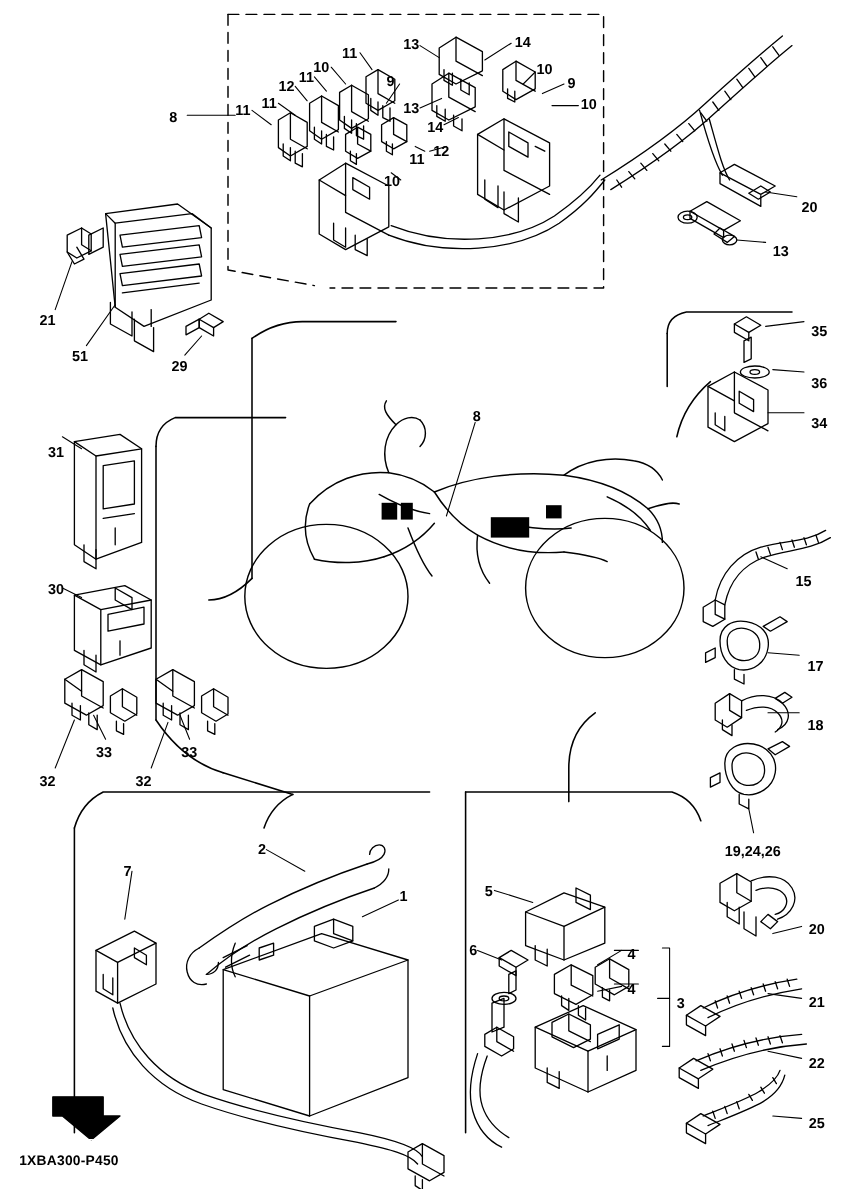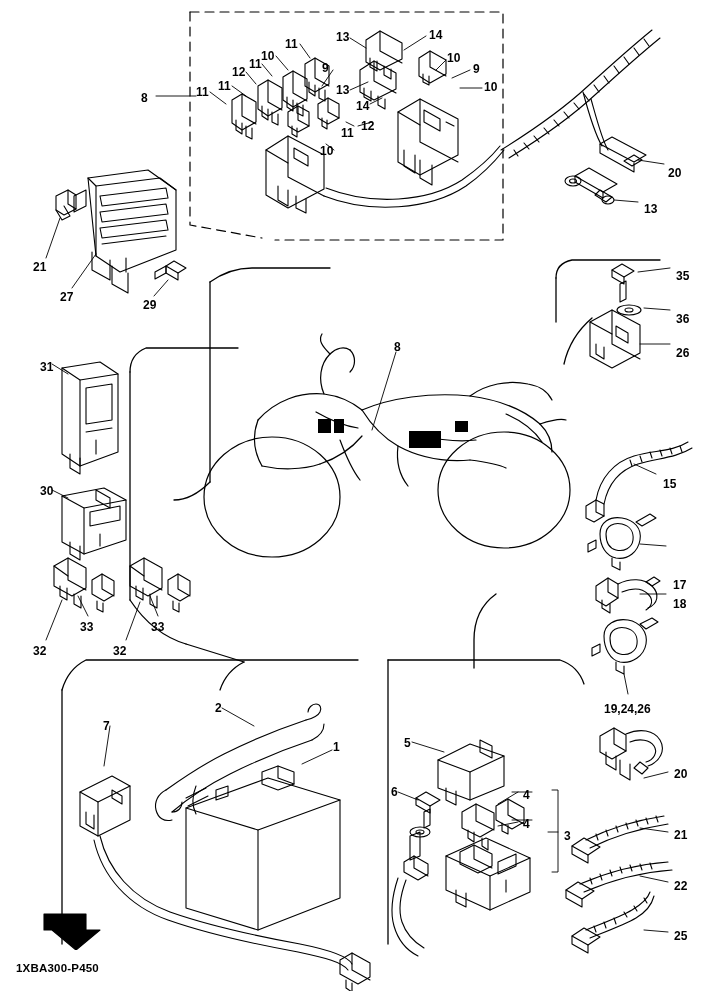--- a/index.html
+++ b/index.html
@@ -511,29 +511,29 @@
   <div class="callout" style="left:473px;top:63px;">9</div>
   <div class="callout" style="left:484px;top:81px;">10</div>
   <div class="callout" style="left:336px;top:84px;">13</div>
   <div class="callout" style="left:356px;top:100px;">14</div>
   <div class="callout" style="left:341px;top:127px;">11</div>
   <div class="callout" style="left:361px;top:120px;">12</div>
   <div class="callout" style="left:320px;top:145px;">10</div>
   <div class="callout" style="left:668px;top:167px;">20</div>
   <div class="callout" style="left:644px;top:203px;">13</div>
   <div class="callout" style="left:33px;top:261px;">21</div>
-  <div class="callout" style="left:60px;top:291px;">27</div>
+  <div class="callout" style="left:60px;top:291px;">51</div>
   <div class="callout" style="left:143px;top:299px;">29</div>
   <div class="callout" style="left:676px;top:270px;text-align:right;">35</div>
   <div class="callout" style="left:676px;top:313px;">36</div>
-  <div class="callout" style="left:676px;top:347px;">26</div>
-  <div class="callout" style="left:40px;top:361px;">31</div>
+  <div class="callout" style="left:676px;top:347px;">34</div>
+  <div class="callout" style="left:40px;top:371px;">31</div>
   <div class="callout" style="left:394px;top:341px;">8</div>
   <div class="callout" style="left:663px;top:478px;">15</div>
-  <div class="callout" style="left:673px;top:579px;">17</div>
+  <div class="callout" style="left:673px;top:549px;">17</div>
   <div class="callout" style="left:673px;top:598px;">18</div>
   <div class="callout" style="left:40px;top:485px;">30</div>
   <div class="callout" style="left:80px;top:621px;">33</div>
   <div class="callout" style="left:33px;top:645px;">32</div>
   <div class="callout" style="left:151px;top:621px;">33</div>
   <div class="callout" style="left:113px;top:645px;">32</div>
   <div class="callout" style="left:604px;top:703px;">19,24,26</div>
   <div class="callout" style="left:215px;top:702px;">2</div>
   <div class="callout" style="left:103px;top:720px;">7</div>
   <div class="callout" style="left:333px;top:741px;">1</div>

